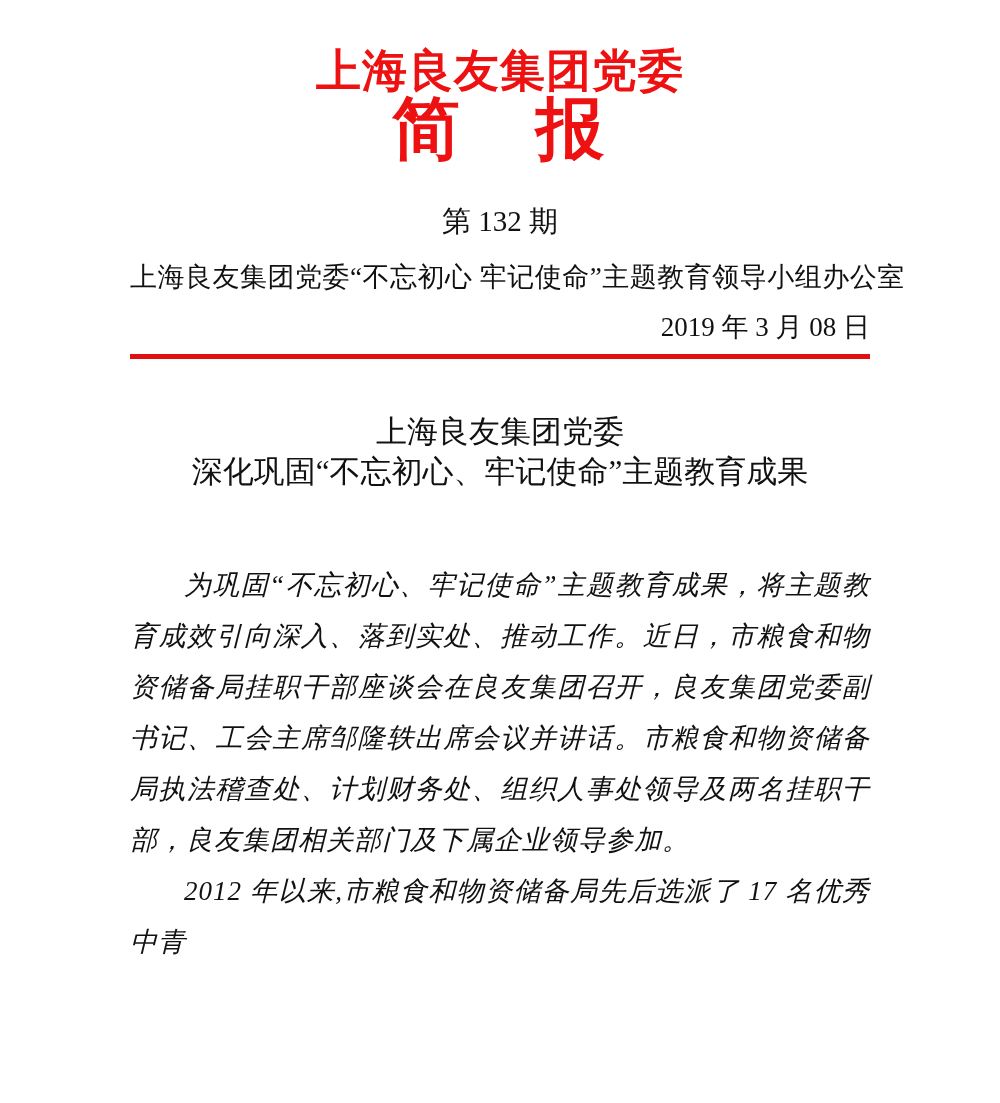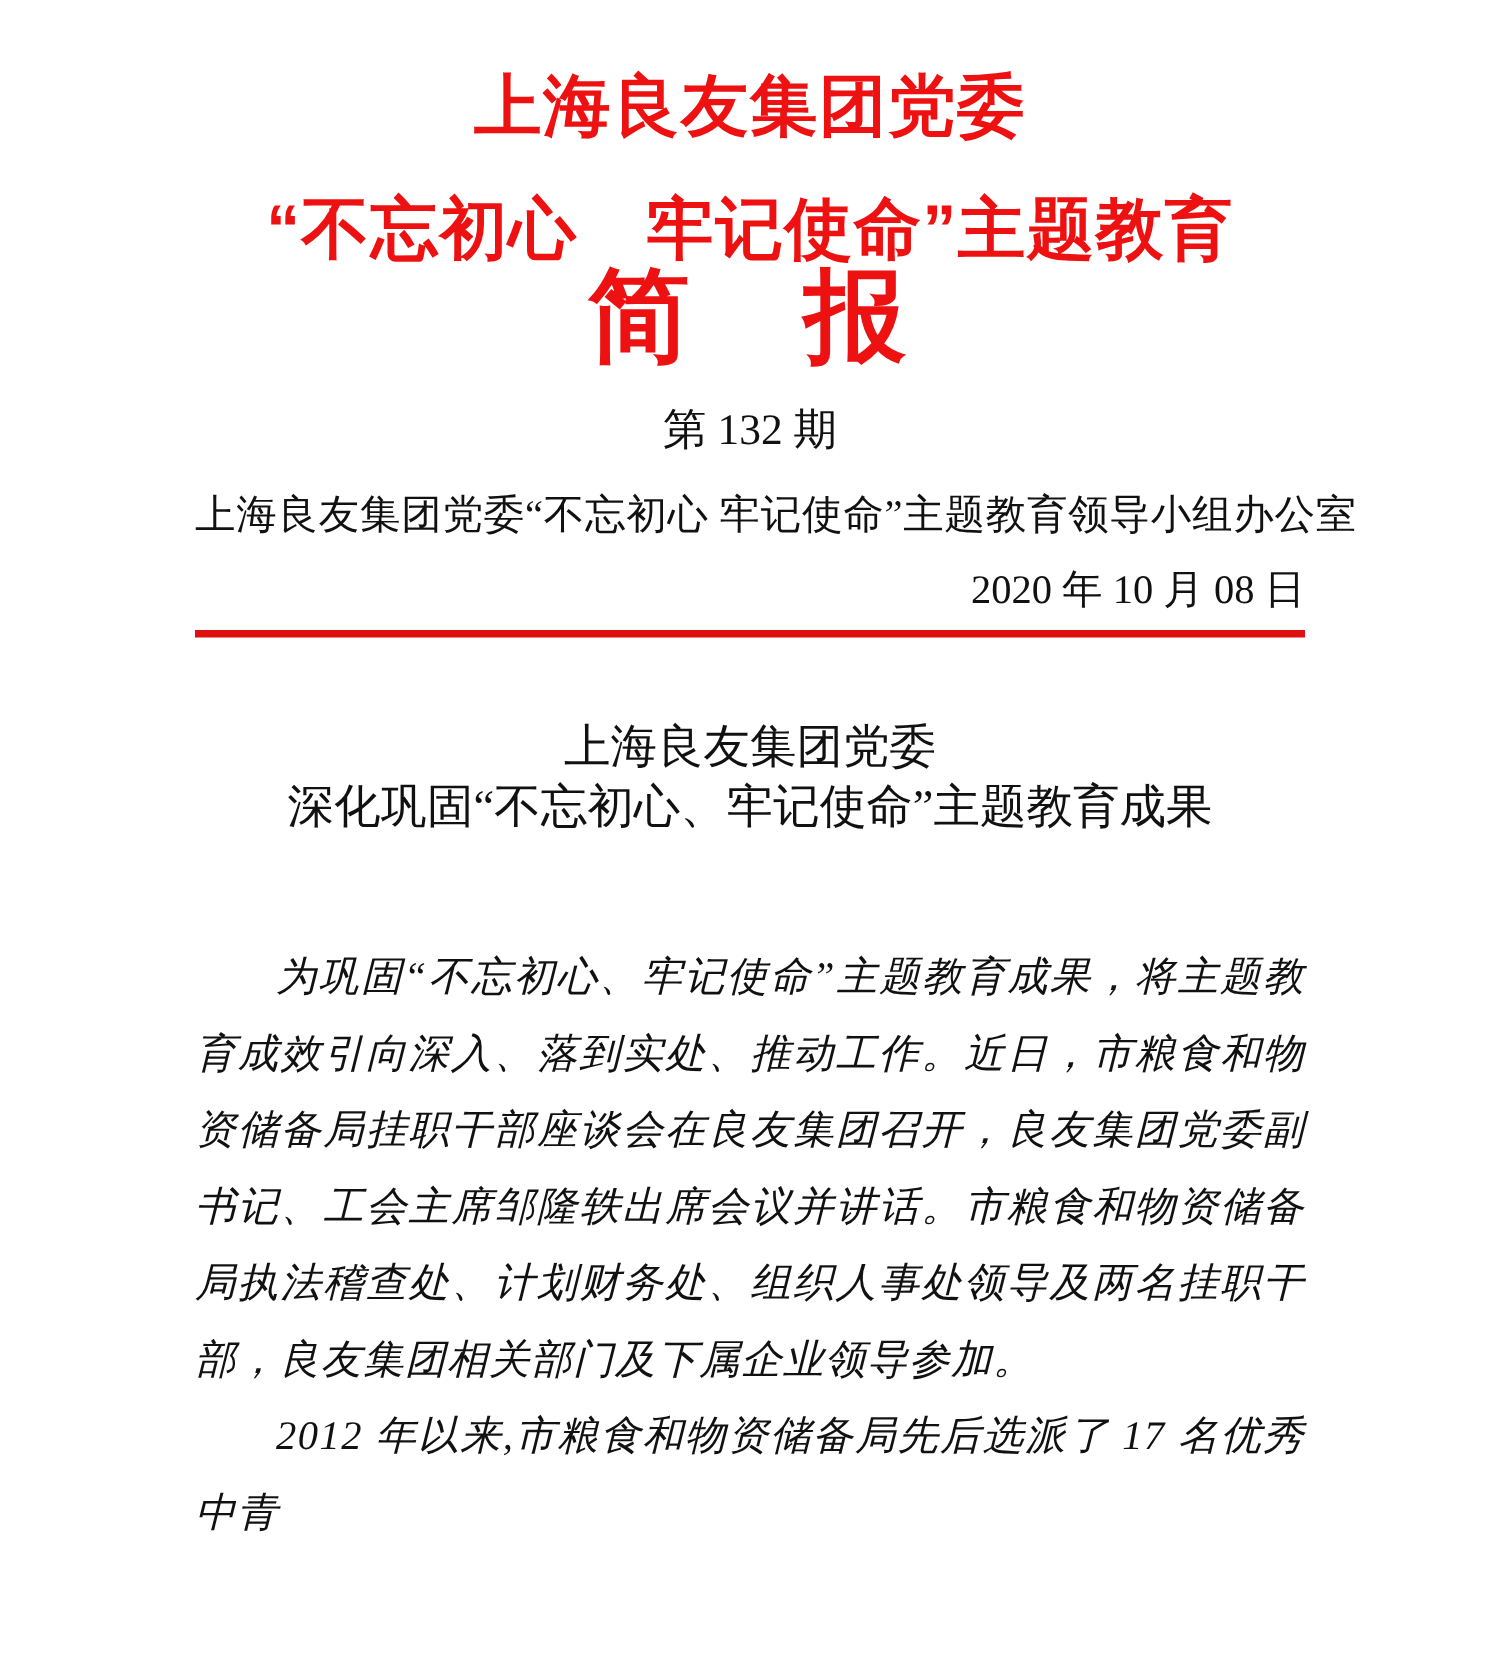--- a/index.html
+++ b/index.html
@@ -33,21 +33,21 @@
   .bulletin-title {
     font-family: "Liberation Serif", serif;
     font-weight: bold;
     font-size: 68px;
     line-height: 70px;
     letter-spacing: 4px;
     color: #ee1111;
     white-space: nowrap;
   }
   .issue-no {
-    margin-top: 26px;
+    margin-top: 42px;
     font-family: "Liberation Serif", serif;
     font-size: 29px;
     line-height: 30px;
     color: #111111;
   }
   .inner {
     width: 740px;
     margin: 0 auto;
   }
   .issuing-office {
@@ -115,27 +115,26 @@
     font-style: italic;
   }
 </style>
 </head>
 <body>
 
 <div class="page">
 
   <header class="masthead">
     <div class="org-line org-line-1">上海良友集团党委</div>
-    <div class="org-line org-line-2">“不忘初心　牢记使命”主题教育</div>
     <div class="bulletin-title">简　报</div>
     <div class="issue-no">第 132 期</div>
 
     <div class="inner">
       <div class="issuing-office">上海良友集团党委“不忘初心 牢记使命”主题教育领导小组办公室</div>
-      <div class="date-line">2020 年 10 月 08 日</div>
+      <div class="date-line">2019 年 3 月 08 日</div>
       <hr class="red-rule">
     </div>
   </header>
 
   <main class="article">
     <h2 class="art-title serif art-title-1">上海良友集团党委</h2>
     <h2 class="art-title serif art-title-2">深化巩固“不忘初心、牢记使命”主题教育成果</h2>
 
     <div class="article-body">
       <p class="body-para">为巩固“不忘初心、牢记使命”主题教育成果，将主题教育成效引向深入、落到实处、推动工作。近日，市粮食和物资储备局挂职干部座谈会在良友集团召开，良友集团党委副书记、工会主席邹隆轶出席会议并讲话。市粮食和物资储备局执法稽查处、计划财务处、组织人事处领导及两名挂职干部，良友集团相关部门及下属企业领导参加。</p>

